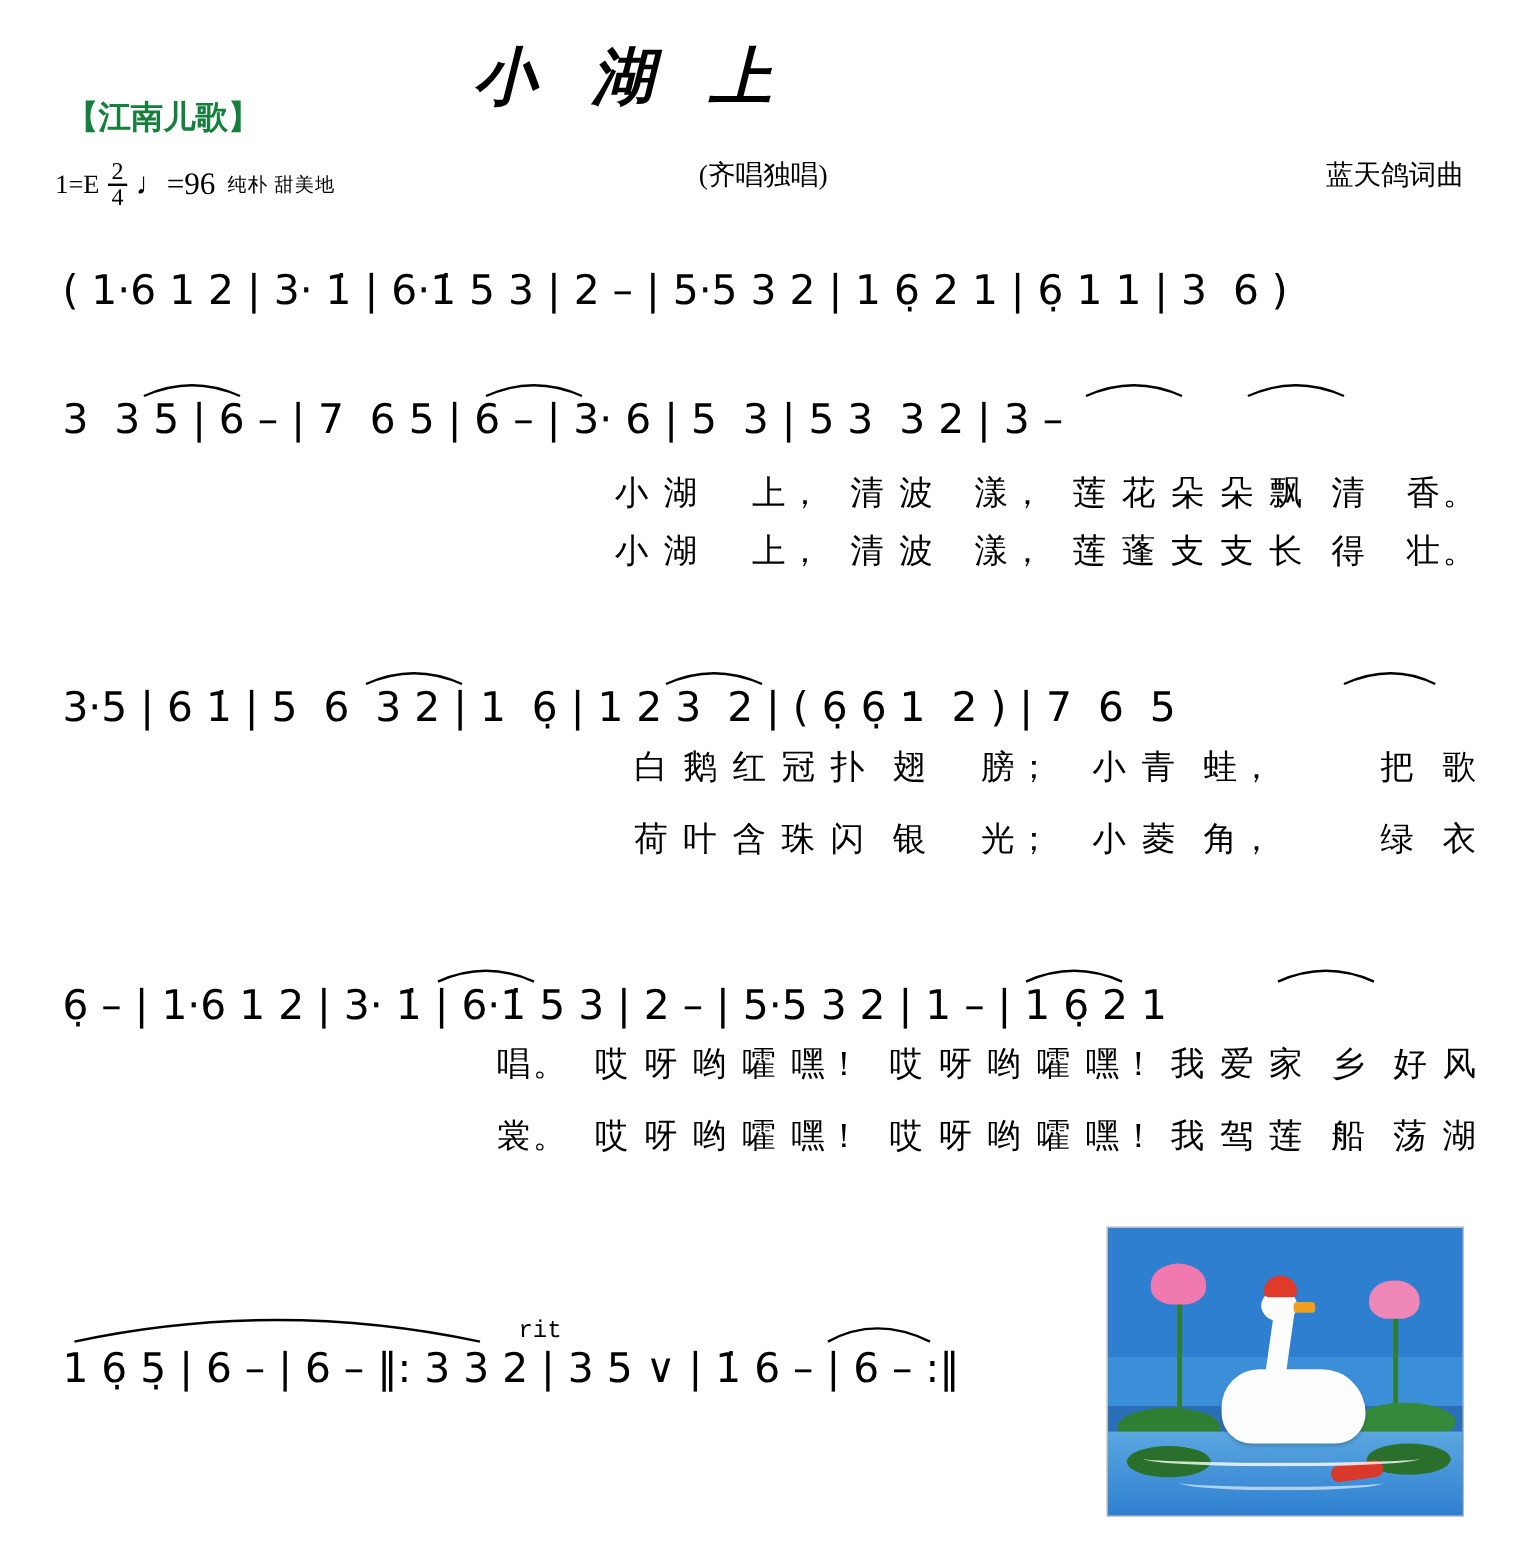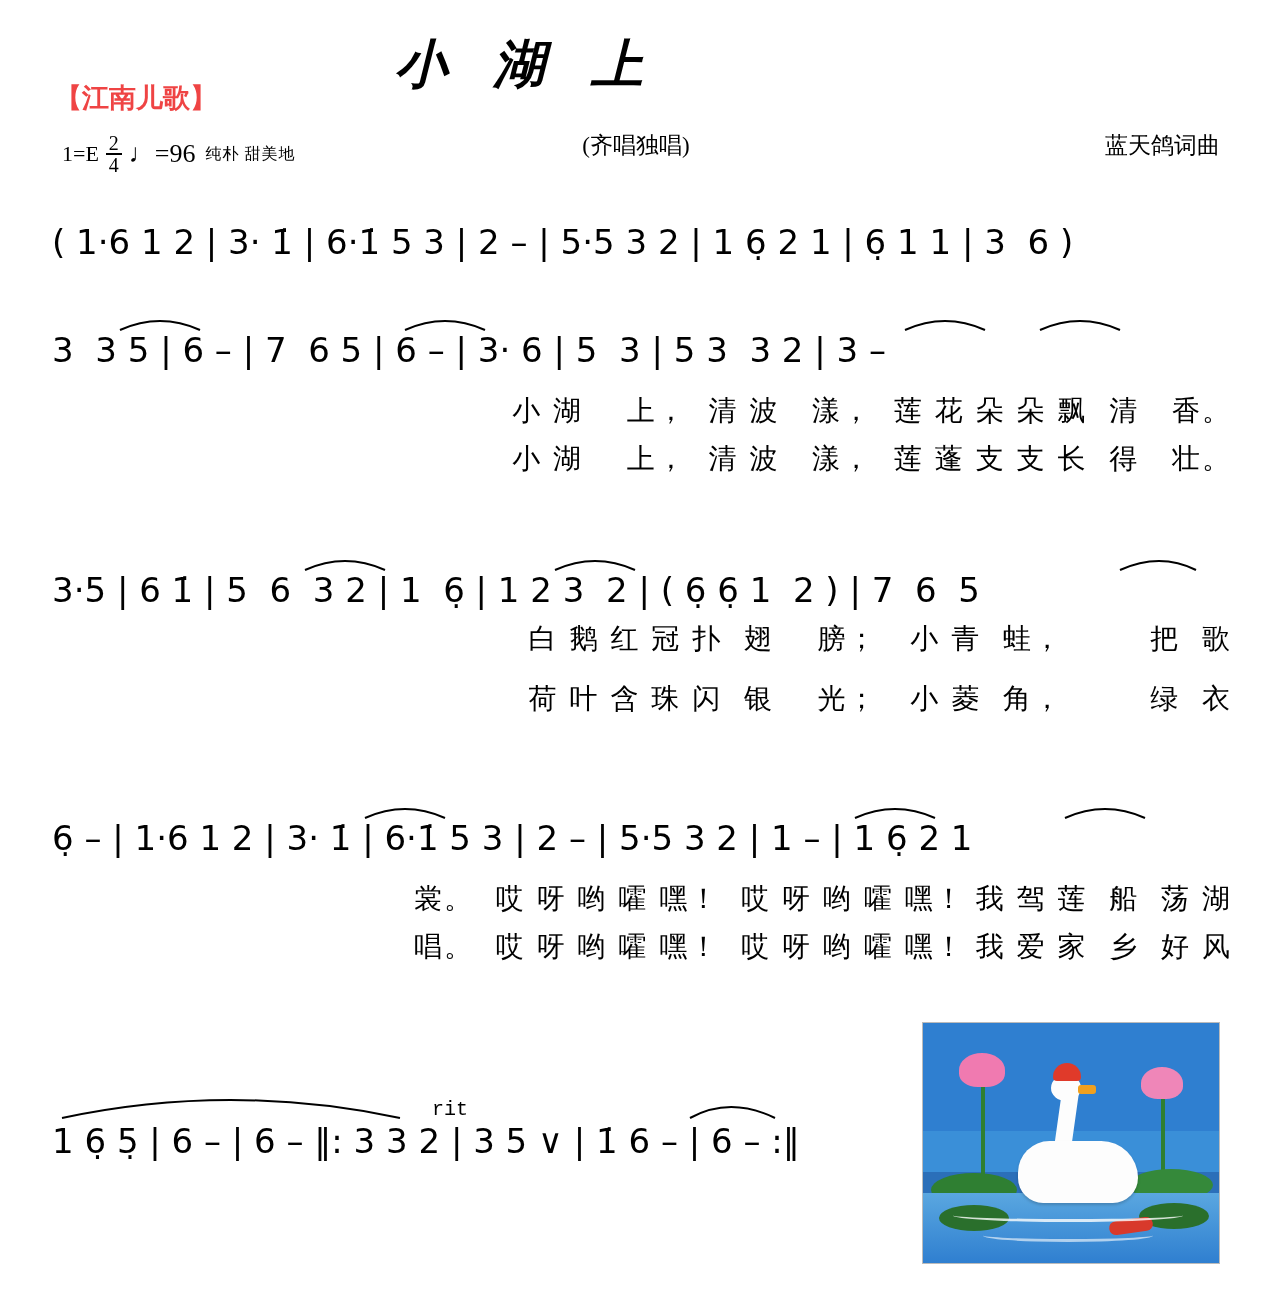--- a/index.html
+++ b/index.html
@@ -15,33 +15,33 @@
 
   
   .title{
     position:absolute;top:30px;left:0;width:1052px;text-align:center;
     font-size:52px;font-weight:bold;letter-spacing:14px;
     font-family:"DejaVu Sans","Liberation Sans",sans-serif;
     font-style:italic;
   }
   .genre{
     position:absolute;top:80px;left:55px;
-    font-size:27px;font-weight:bold;color:#ef4444;
+    font-size:27px;font-weight:bold;color:#15803d;
     font-family:"DejaVu Sans","Liberation Sans",sans-serif;
   }
   .subtitle{
     position:absolute;top:130px;left:0;width:1272px;text-align:center;
     font-size:23px;
   }
   .composer{
     position:absolute;top:130px;right:52px;
     font-size:23px;
   }
   .meta{
-    position:absolute;top:133px;left:62px;
+    position:absolute;top:133px;left:46px;
     font-size:22px;display:flex;align-items:center;gap:4px;justify-content:space-between;
   }
   .meta .frac{
     display:inline-flex;flex-direction:column;align-items:center;
     line-height:1;font-size:20px;margin:0 3px;
   }
   .meta .frac .num{border-bottom:2px solid #000;padding:0 3px;}
   .meta .frac .den{padding:0 3px;}
   .meta .tempoNote{font-size:26px;}
   .meta .expr{font-size:16px;letter-spacing:1px;margin-left:6px;}
@@ -146,22 +146,22 @@
   </div>
 
   <div class="row" style="top:570px;">
     <div class="notes">3·5 | 6 1̇ | 5  6  3 2 | 1  6̣ | 1 2 3  2 | ( 6̣ 6̣ 1  2 ) | 7  6  5</div>
     <div class="lyric" style="margin-top:10px;">白 鹅 红 冠 扑  翅    膀；   小 青  蛙，        把  歌</div>
     <div class="lyric" style="margin-top:22px;">荷 叶 含 珠 闪  银    光；   小 菱  角，        绿  衣</div>
   </div>
 
   <div class="row" style="top:818px;">
     <div class="notes">6̣ – | 1·6 1 2 | 3· 1̇ | 6·1̇ 5 3 | 2 – | 5·5 3 2 | 1 – | 1 6̣ 2 1</div>
+    <div class="lyric" style="margin-top:10px;">唱。  哎 呀 哟 嚯 嘿！  哎 呀 哟 嚯 嘿！ 我 爱 家  乡  好 风</div>
     <div class="lyric" style="margin-top:22px;">裳。  哎 呀 哟 嚯 嘿！  哎 呀 哟 嚯 嘿！ 我 驾 莲  船  荡 湖</div>
-    <div class="lyric" style="margin-top:10px;">唱。  哎 呀 哟 嚯 嘿！  哎 呀 哟 嚯 嘿！ 我 爱 家  乡  好 风</div>
   </div>
 
   <div class="row" style="top:1098px;width:860px;">
     <div style="font-size:20px;font-family:'Liberation Mono',monospace;margin-left:380px;">rit</div>
     <div class="notes">1 6̣ 5̣ | 6 – | 6 – ‖: 3 3 2 | 3 5 ∨ | 1̇ 6 – | 6 – :‖</div>
   </div>
 
   <svg style="position:absolute;left:0;top:0;width:1272px;height:1298px;pointer-events:none;">
     <path d="M120 330 Q160 312 200 330" stroke="#000" fill="none" stroke-width="2"></path>
     <path d="M405 330 Q445 312 485 330" stroke="#000" fill="none" stroke-width="2"></path>

